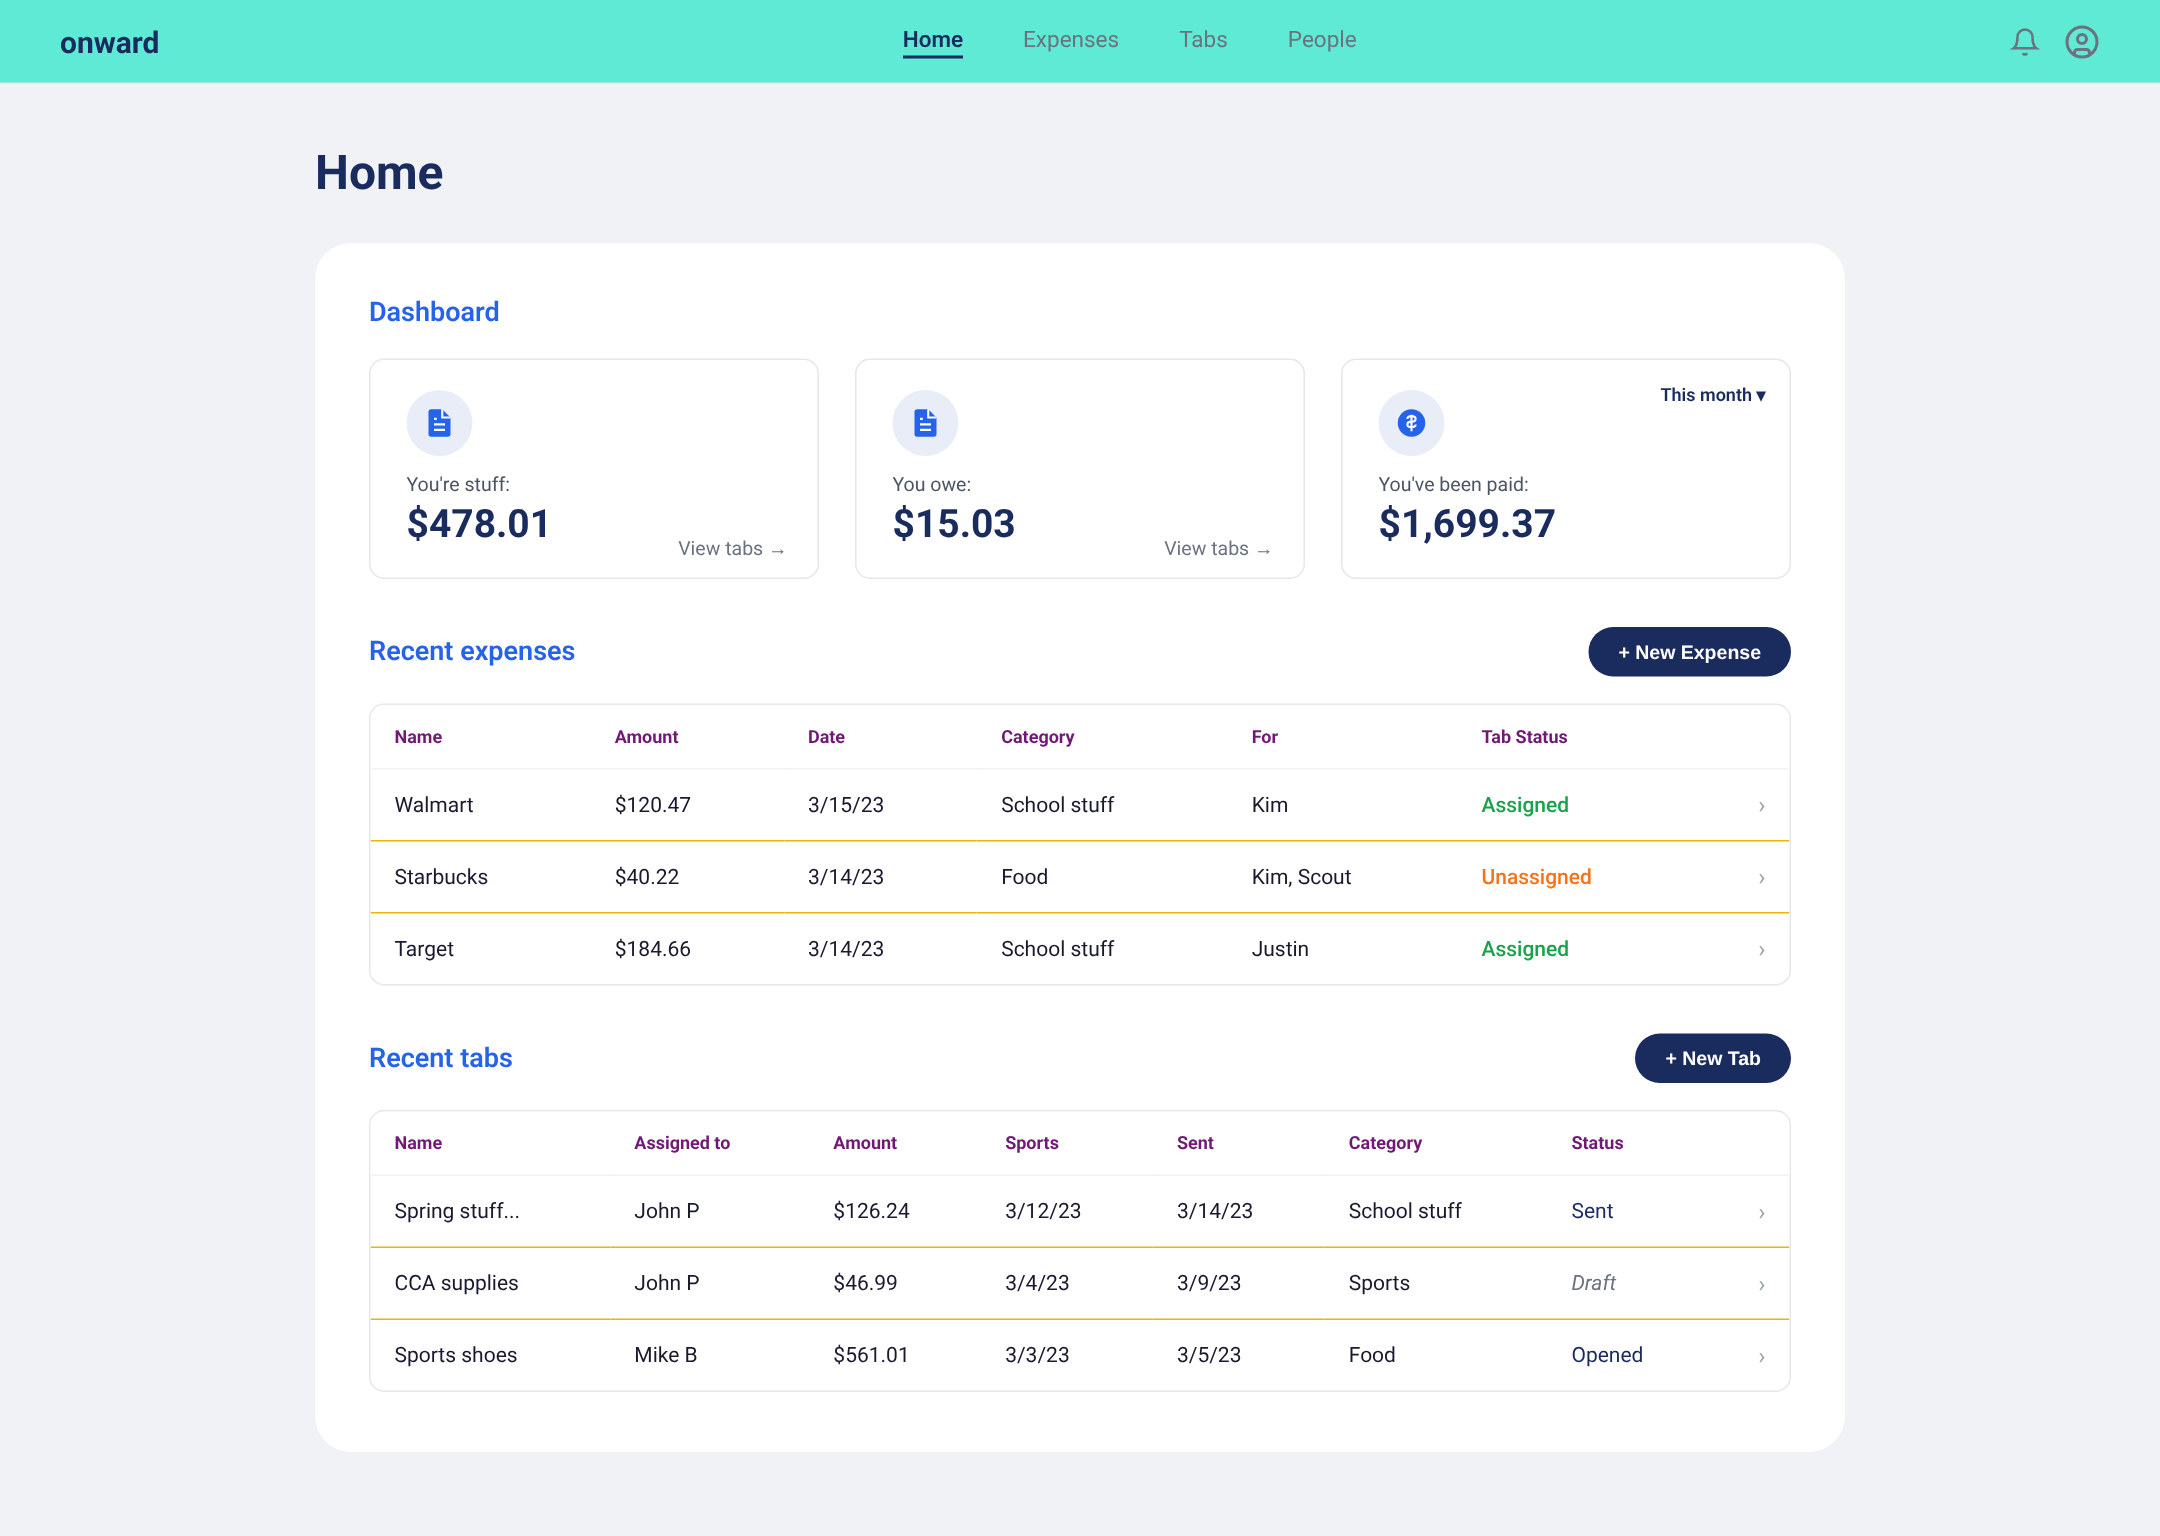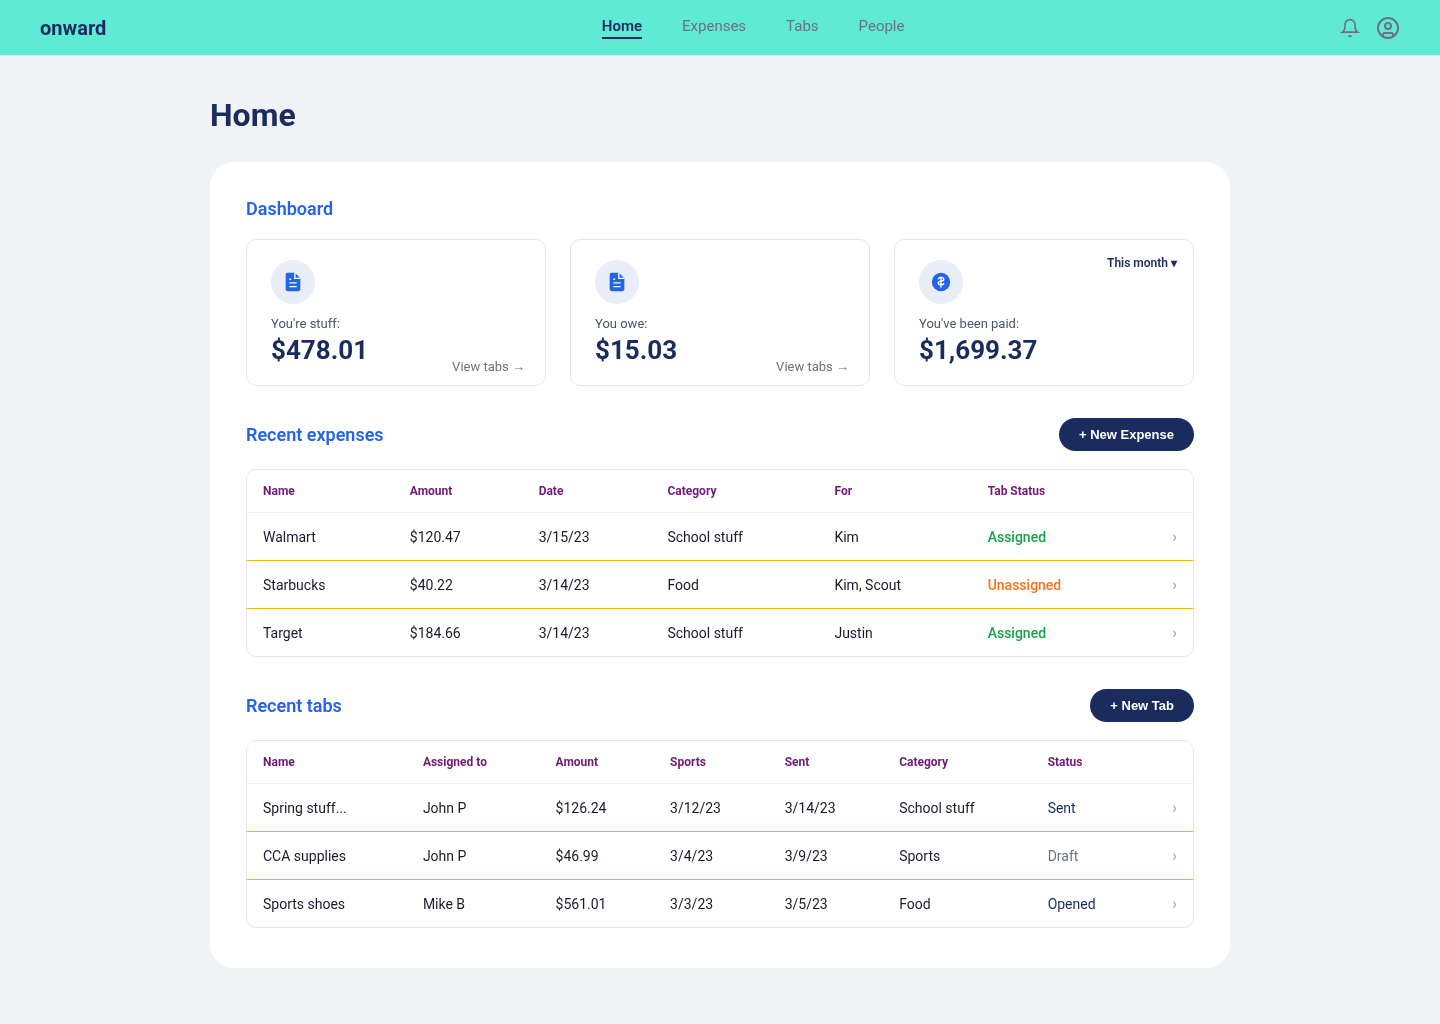--- a/index.html
+++ b/index.html
@@ -203,20 +203,21 @@
     }
     .status-unassigned {
       color: #f97316;
       font-weight: 500;
     }
     .status-sent {
       color: #1a2b5e;
     }
     .status-draft {
       color: #6b7280;
+      font-style: italic;
     }
     .status-opened {
       color: #1a2b5e;
     }
     .row-chevron {
       color: #9ca3af;
       font-size: 16px;
       text-align: right;
     }
 

